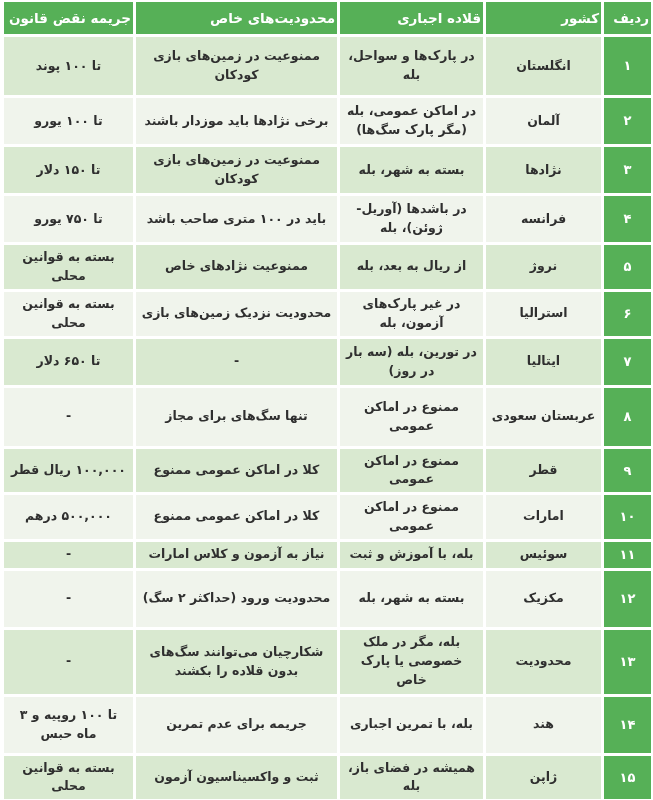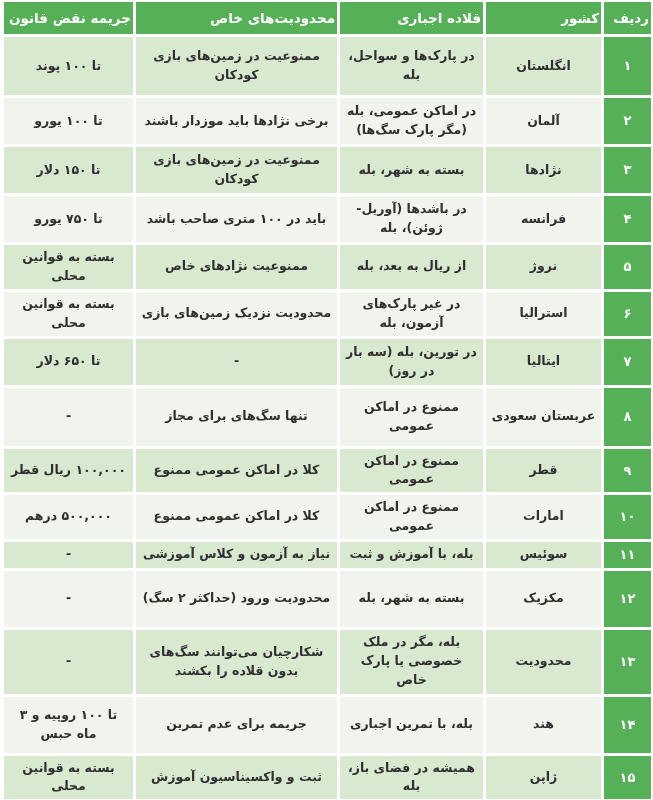--- a/index.html
+++ b/index.html
@@ -157,21 +157,21 @@
           <td class="num-cell">۱۰</td>
           <td>امارات</td>
           <td>ممنوع در اماکن عمومی</td>
           <td>کلا در اماکن عمومی ممنوع</td>
           <td>۵۰۰,۰۰۰ درهم</td>
         </tr>
         <tr class="row-odd">
           <td class="num-cell">۱۱</td>
           <td>سوئیس</td>
           <td>بله، با آموزش و ثبت</td>
-          <td>نیاز به آزمون و کلاس آموزشی</td>
+          <td>نیاز به آزمون و کلاس امارات</td>
           <td>-</td>
         </tr>
         <tr class="row-even">
           <td class="num-cell">۱۲</td>
           <td>مکزیک</td>
           <td>بسته به شهر، بله</td>
           <td>محدودیت ورود (حداکثر ۲ سگ)</td>
           <td>-</td>
         </tr>
         <tr class="row-odd">
@@ -185,18 +185,18 @@
           <td class="num-cell">۱۴</td>
           <td>هند</td>
           <td>بله، با تمرین اجباری</td>
           <td>جریمه برای عدم تمرین</td>
           <td>تا ۱۰۰ روپیه و ۳ ماه حبس</td>
         </tr>
         <tr class="row-odd">
           <td class="num-cell">۱۵</td>
           <td>ژاپن</td>
           <td>همیشه در فضای باز، بله</td>
-          <td>ثبت و واکسیناسیون آموزش</td>
+          <td>ثبت و واکسیناسیون آزمون</td>
           <td>بسته به قوانین محلی</td>
         </tr>
       </tbody>
   </table>
 </div>
 
 </body></html>

